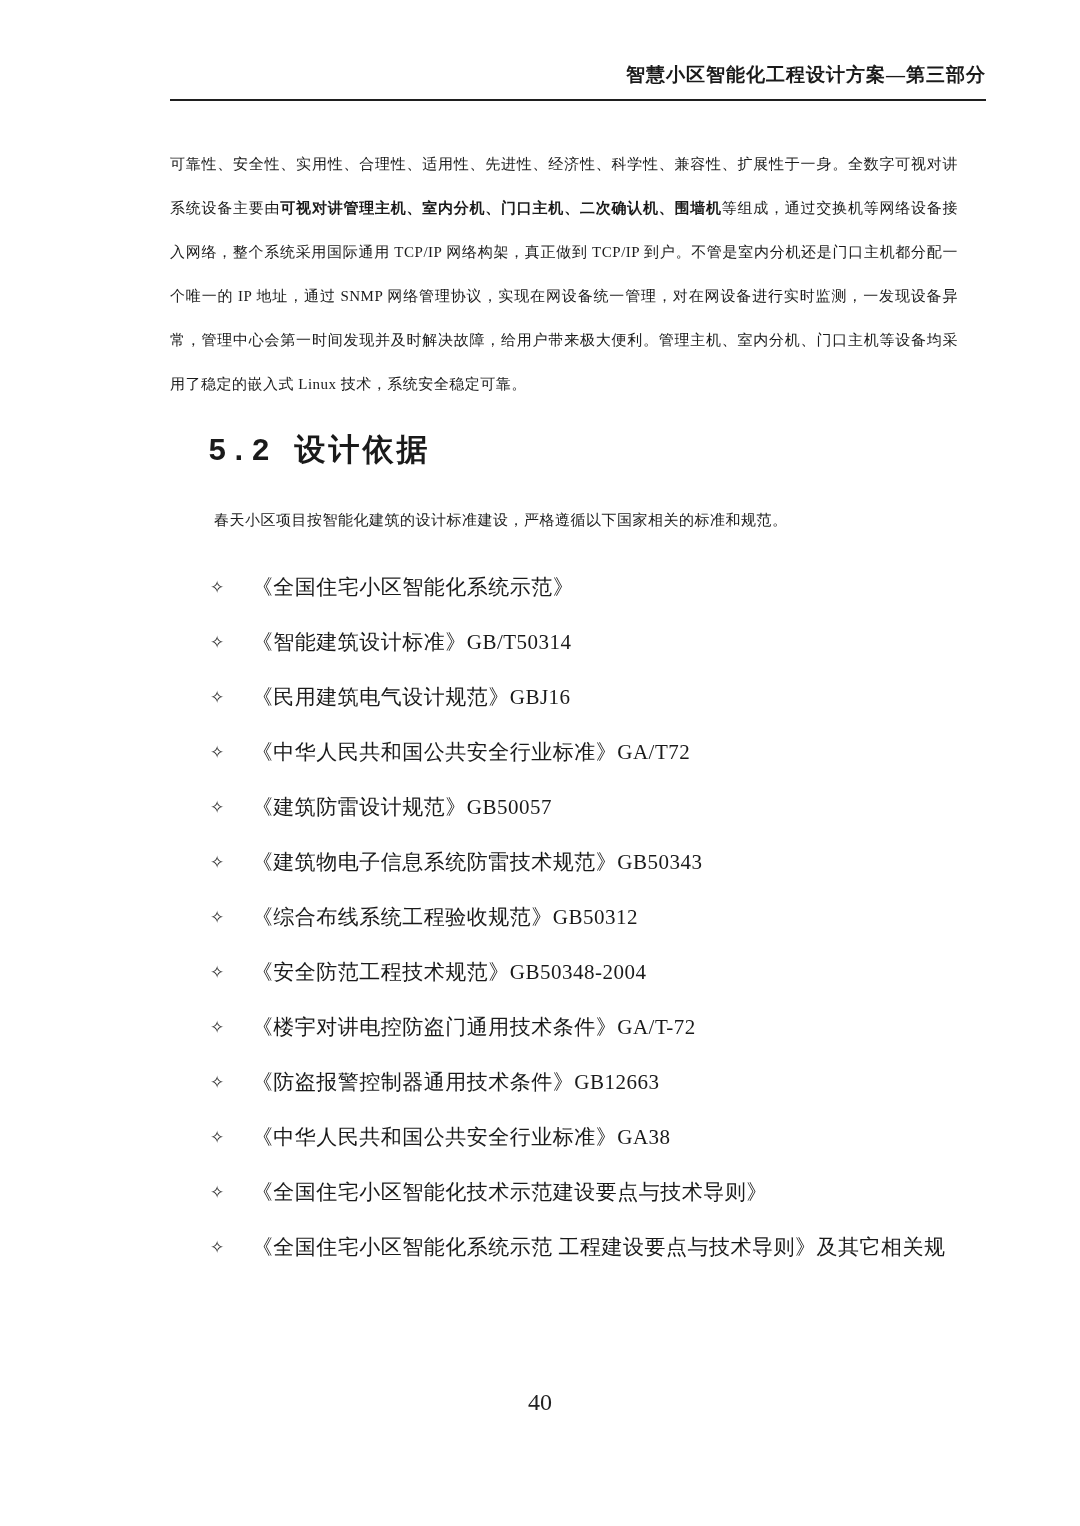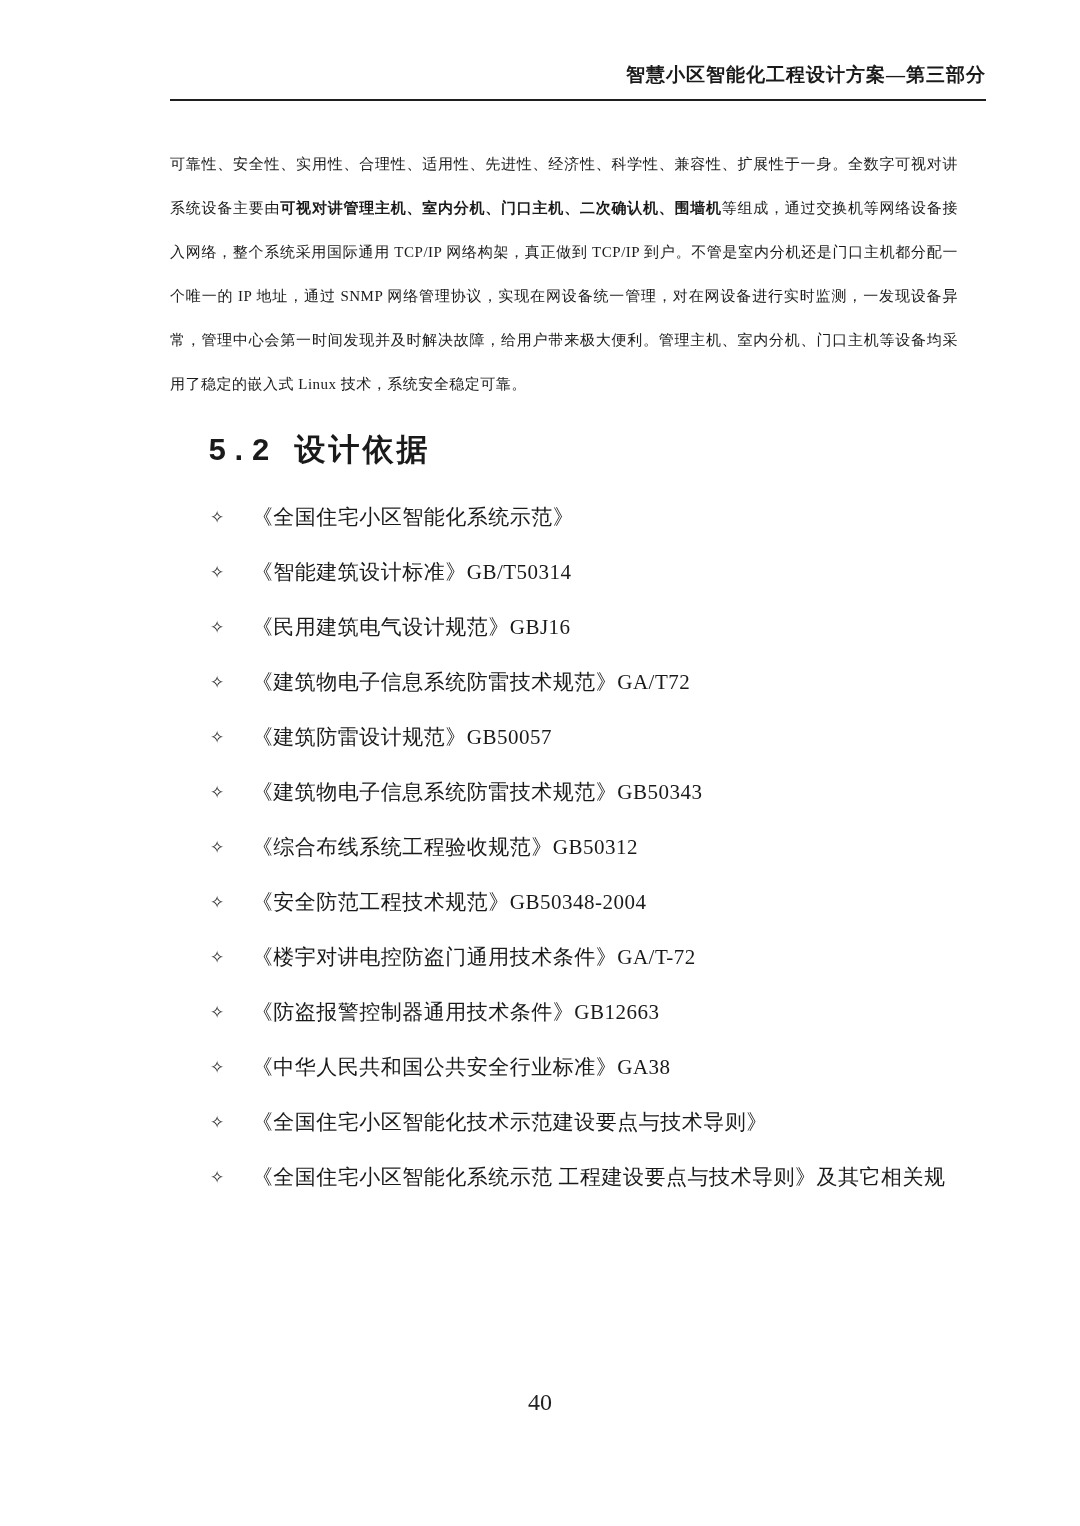--- a/index.html
+++ b/index.html
@@ -92,37 +92,38 @@
   <div class="doc-header">
     <span>智慧小区智能化工程设计方案—第三部分</span>
   </div>
 
   <div class="content">
 
     <p class="para"><span>可靠性、安全性、实用性、合理性、适用性、先进性、经济性、科学性、兼容性、扩展性于一身。全数字可视对讲系统设备主要由</span><span class="bold-run">可视对讲管理主机、室内分机、门口主机、二次确认机、围墙机</span><span>等组成，通过交换机等网络设备接入网络，整个系统采用国际通用 TCP/IP 网络构架，真正做到 TCP/IP 到户。不管是室内分机还是门口主机都分配一个唯一的 IP 地址，通过 SNMP 网络管理协议，实现在网设备统一管理，对在网设备进行实时监测，一发现设备异常，管理中心会第一时间发现并及时解决故障，给用户带来极大便利。管理主机、室内分机、门口主机等设备均采用了稳定的嵌入式 Linux 技术，系统安全稳定可靠。</span></p>
 
     <h2 class="section-heading">5.2 设计依据</h2>
 
+    <p class="para para-indent">春天小区项目按智能化建筑的设计标准建设，严格遵循以下国家相关的标准和规范。</p>
 
     <ul class="std-list">
       <li>
         <span class="bullet">✧</span>
         <span class="li-text">《全国住宅小区智能化系统示范》</span>
       </li>
       <li>
         <span class="bullet">✧</span>
         <span class="li-text">《智能建筑设计标准》GB/T50314</span>
       </li>
       <li>
         <span class="bullet">✧</span>
         <span class="li-text">《民用建筑电气设计规范》GBJ16</span>
       </li>
       <li>
         <span class="bullet">✧</span>
-        <span class="li-text">《建筑物电子信息系统防雷技术规范》GA/T72</span>
+        <span class="li-text">《中华人民共和国公共安全行业标准》GA/T72</span>
       </li>
       <li>
         <span class="bullet">✧</span>
         <span class="li-text">《建筑防雷设计规范》GB50057</span>
       </li>
       <li>
         <span class="bullet">✧</span>
         <span class="li-text">《建筑物电子信息系统防雷技术规范》GB50343</span>
       </li>
       <li>

